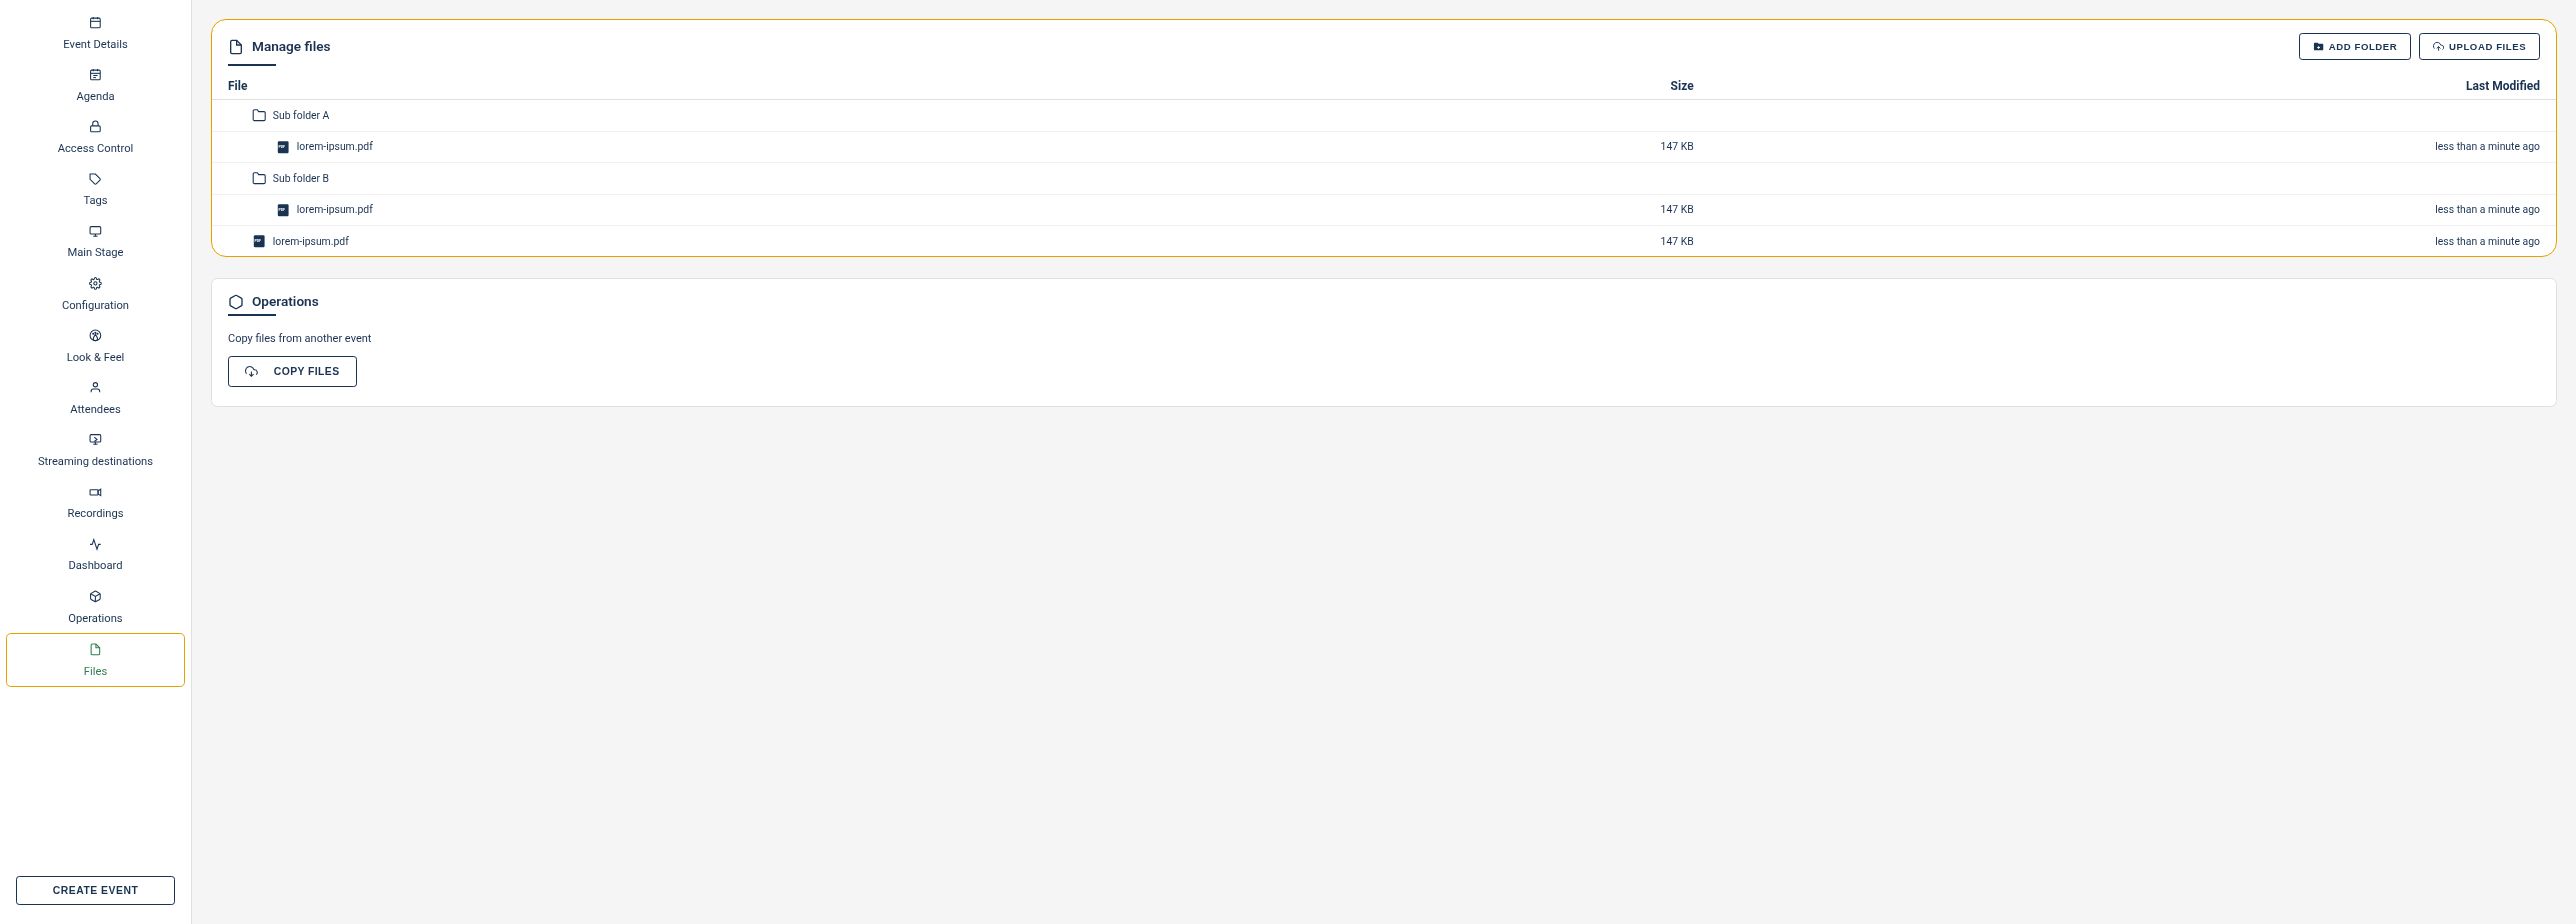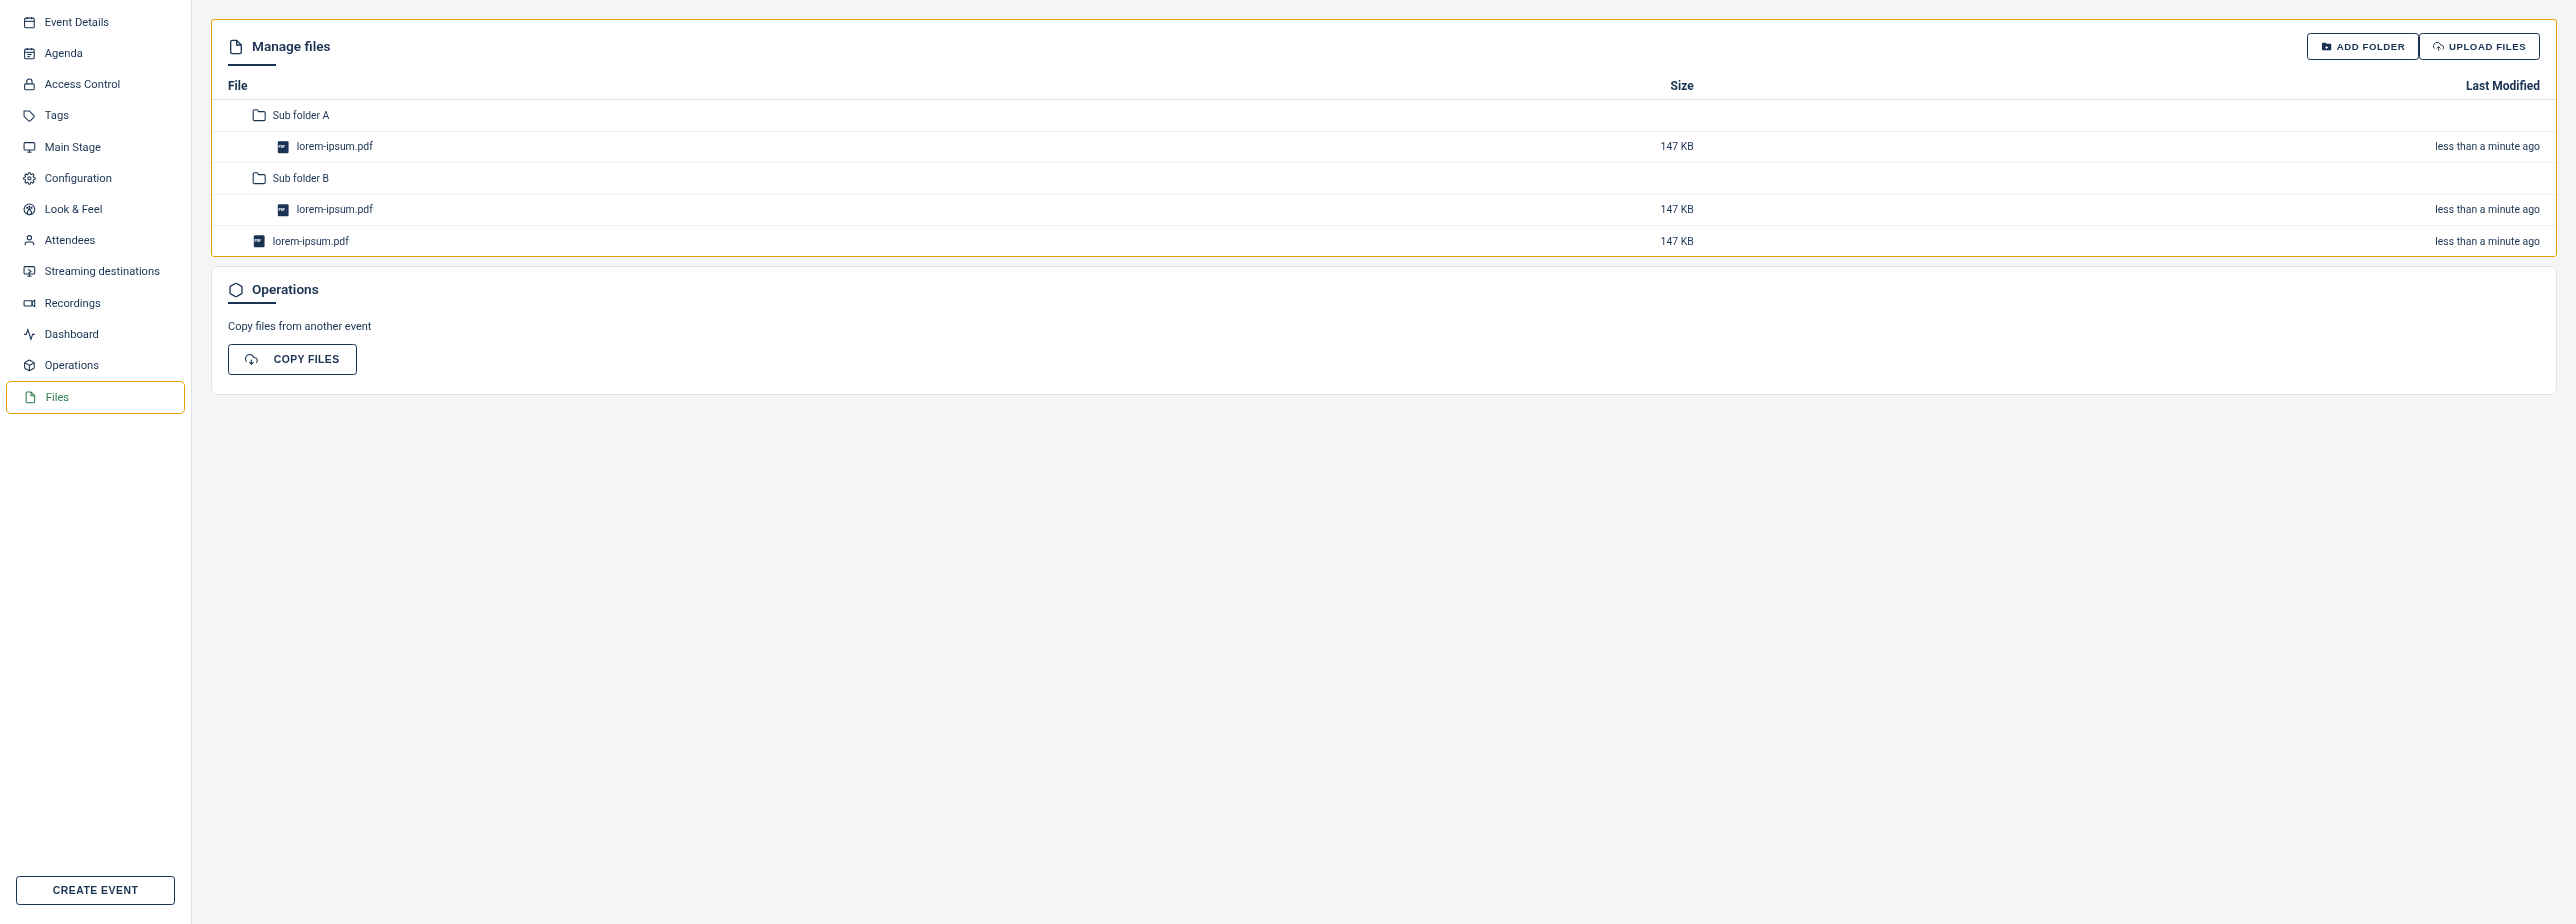--- a/index.html
+++ b/index.html
@@ -24,20 +24,21 @@
     .sidebar-item {
       display: flex;
       align-items: center;
       gap: 8px;
       padding: 8px 16px;
       cursor: pointer;
       font-size: 11.2px;
       color: #1a3352;
       border-radius: 4.8px;
       margin: 0.8px 6.4px;
+      flex-direction: column;
     }
     .sidebar-item.active {
       border: 1.6px solid #e8a000;
       color: #2e7d4f;
       background: #fff;
     }
     .sidebar-item .icon {
       width: 14.4px;
       height: 14.4px;
       display: flex;
@@ -64,22 +65,22 @@
       flex: 1;
       padding: 19px;
       overflow-y: auto;
       background: #f5f5f5;
     }
 
     
     .section-card {
       background: #fff;
       border: 1.6px solid #e8a000;
-      border-radius: 3px;
-      margin-bottom: 9px;
+      border-radius: 15px;
+      margin-bottom: 21px;
     }
     .section-header {
       display: flex;
       align-items: center;
       justify-content: space-between;
       padding: 12.8px 16px 0 16px;
     }
     .section-title {
       display: flex;
       align-items: center;
@@ -89,21 +90,21 @@
       color: #1a3352;
     }
     .section-title-underline {
       height: 1.6px;
       background: #1a3352;
       width: 48px;
       margin: 4.8px 16px 0 16px;
     }
     .header-buttons {
       display: flex;
-      gap: 0;
+      gap: 8px;
       justify-content: space-between;
     }
     .btn-add-folder, .btn-upload-files {
       display: flex;
       align-items: center;
       gap: 4.8px;
       padding: 6.4px 12.8px;
       border: 1.2px solid #1a3352;
       background: #fff;
       color: #1a3352;

